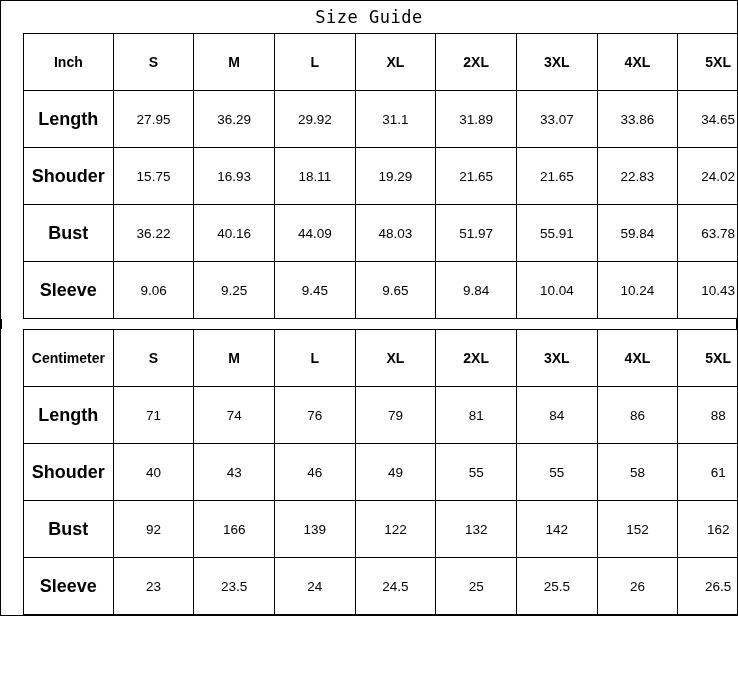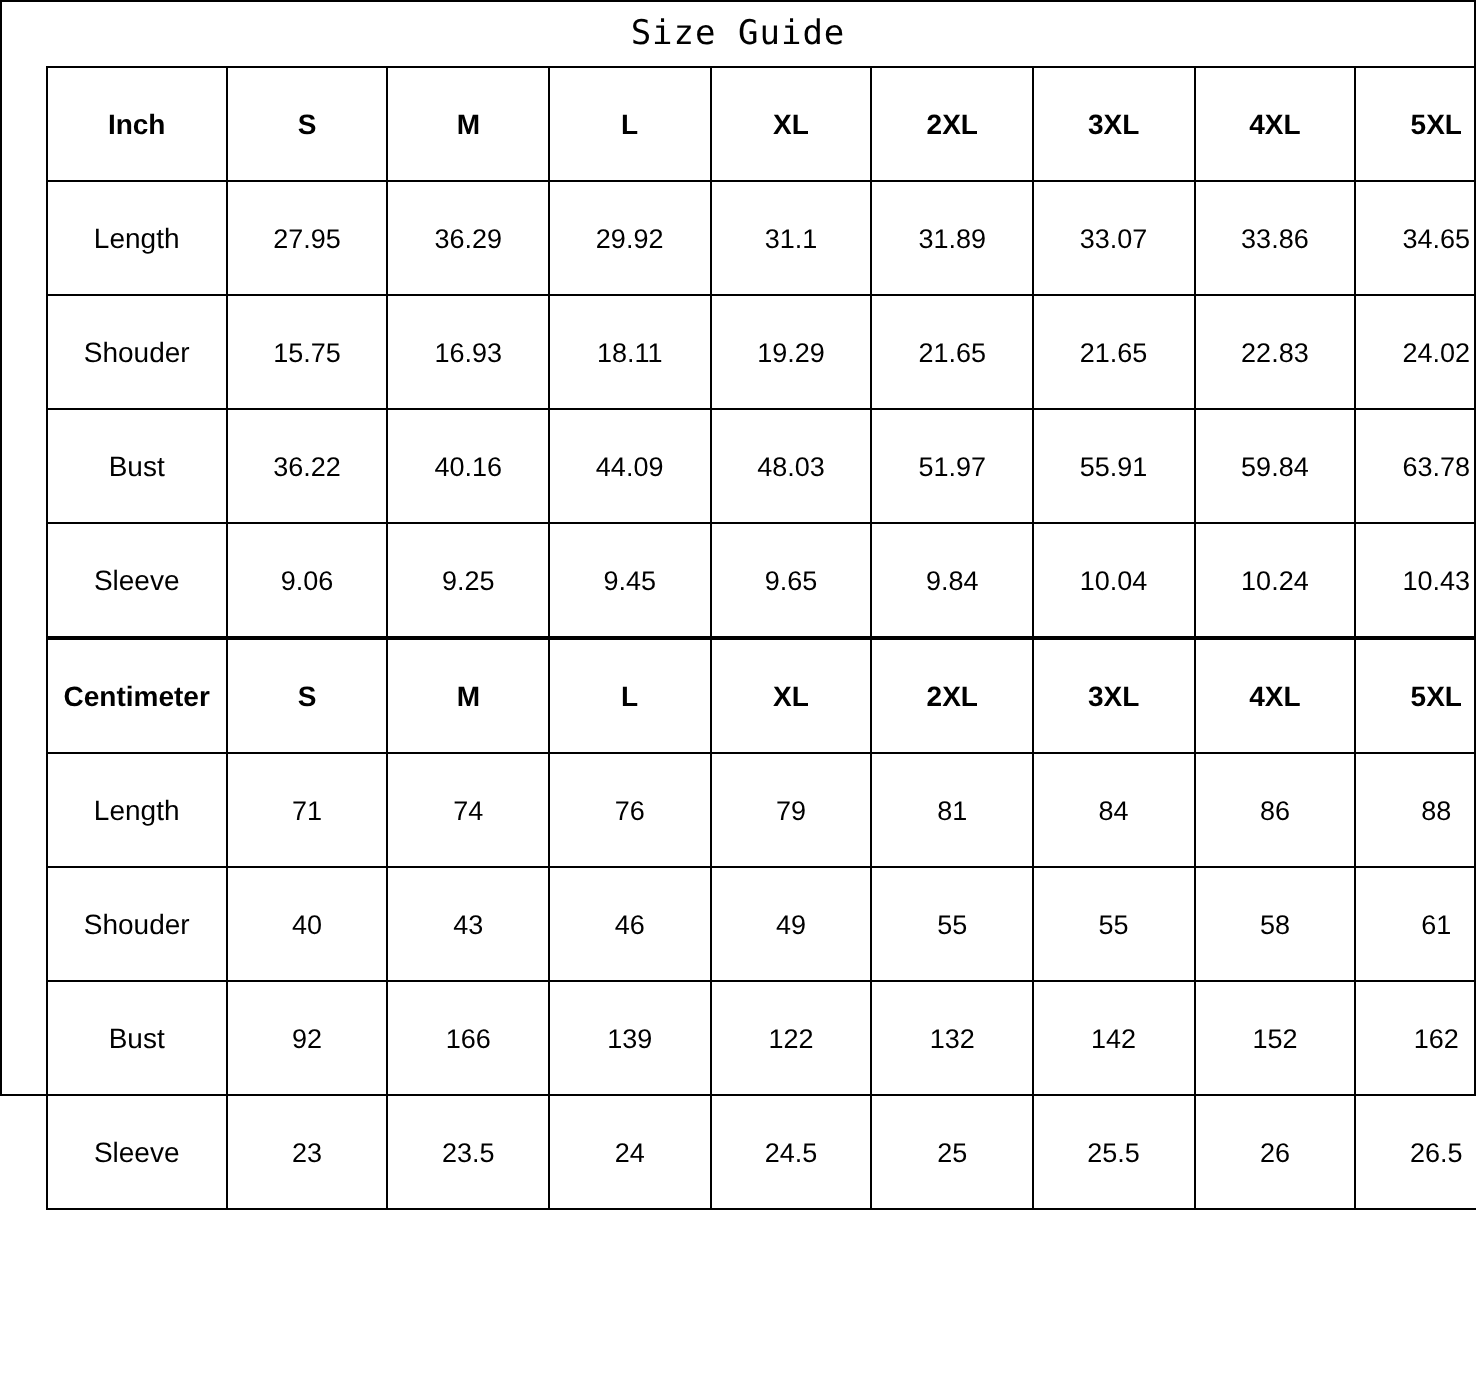--- a/index.html
+++ b/index.html
@@ -10,21 +10,21 @@
   body {
     width: 738px;
     height: 700px;
     font-family: "Liberation Sans", sans-serif;
     color: #000000;
     overflow: hidden;
   }
   .page {
     position: relative;
     width: 738px;
-    height: 548px;
+    height: 616px;
     box-sizing: border-box;
     border: 1px solid #000000;
     background: #ffffff;
     display: flex;
     flex-direction: column;
   }
   .title {
     text-align: center;
     font-family: "DejaVu Sans Mono", monospace;
     font-size: 17px;
@@ -47,22 +47,22 @@
     height: 56px;
     padding: 0;
     color: #000000;
     font-weight: normal;
   }
   table.size-table th {
     font-weight: bold;
     font-size: 14px;
   }
   table.size-table td.rowhead {
-    font-weight: normal;
-    font-size: 14px;
+    font-weight: bold;
+    font-size: 18px;
   }
   table.size-table th.corner {
     font-weight: bold;
     font-size: 14px;
   }
   
   col.c0 { width: 12.2%; }
   col.cx { width: 10.97%; }
 
   .gap {

